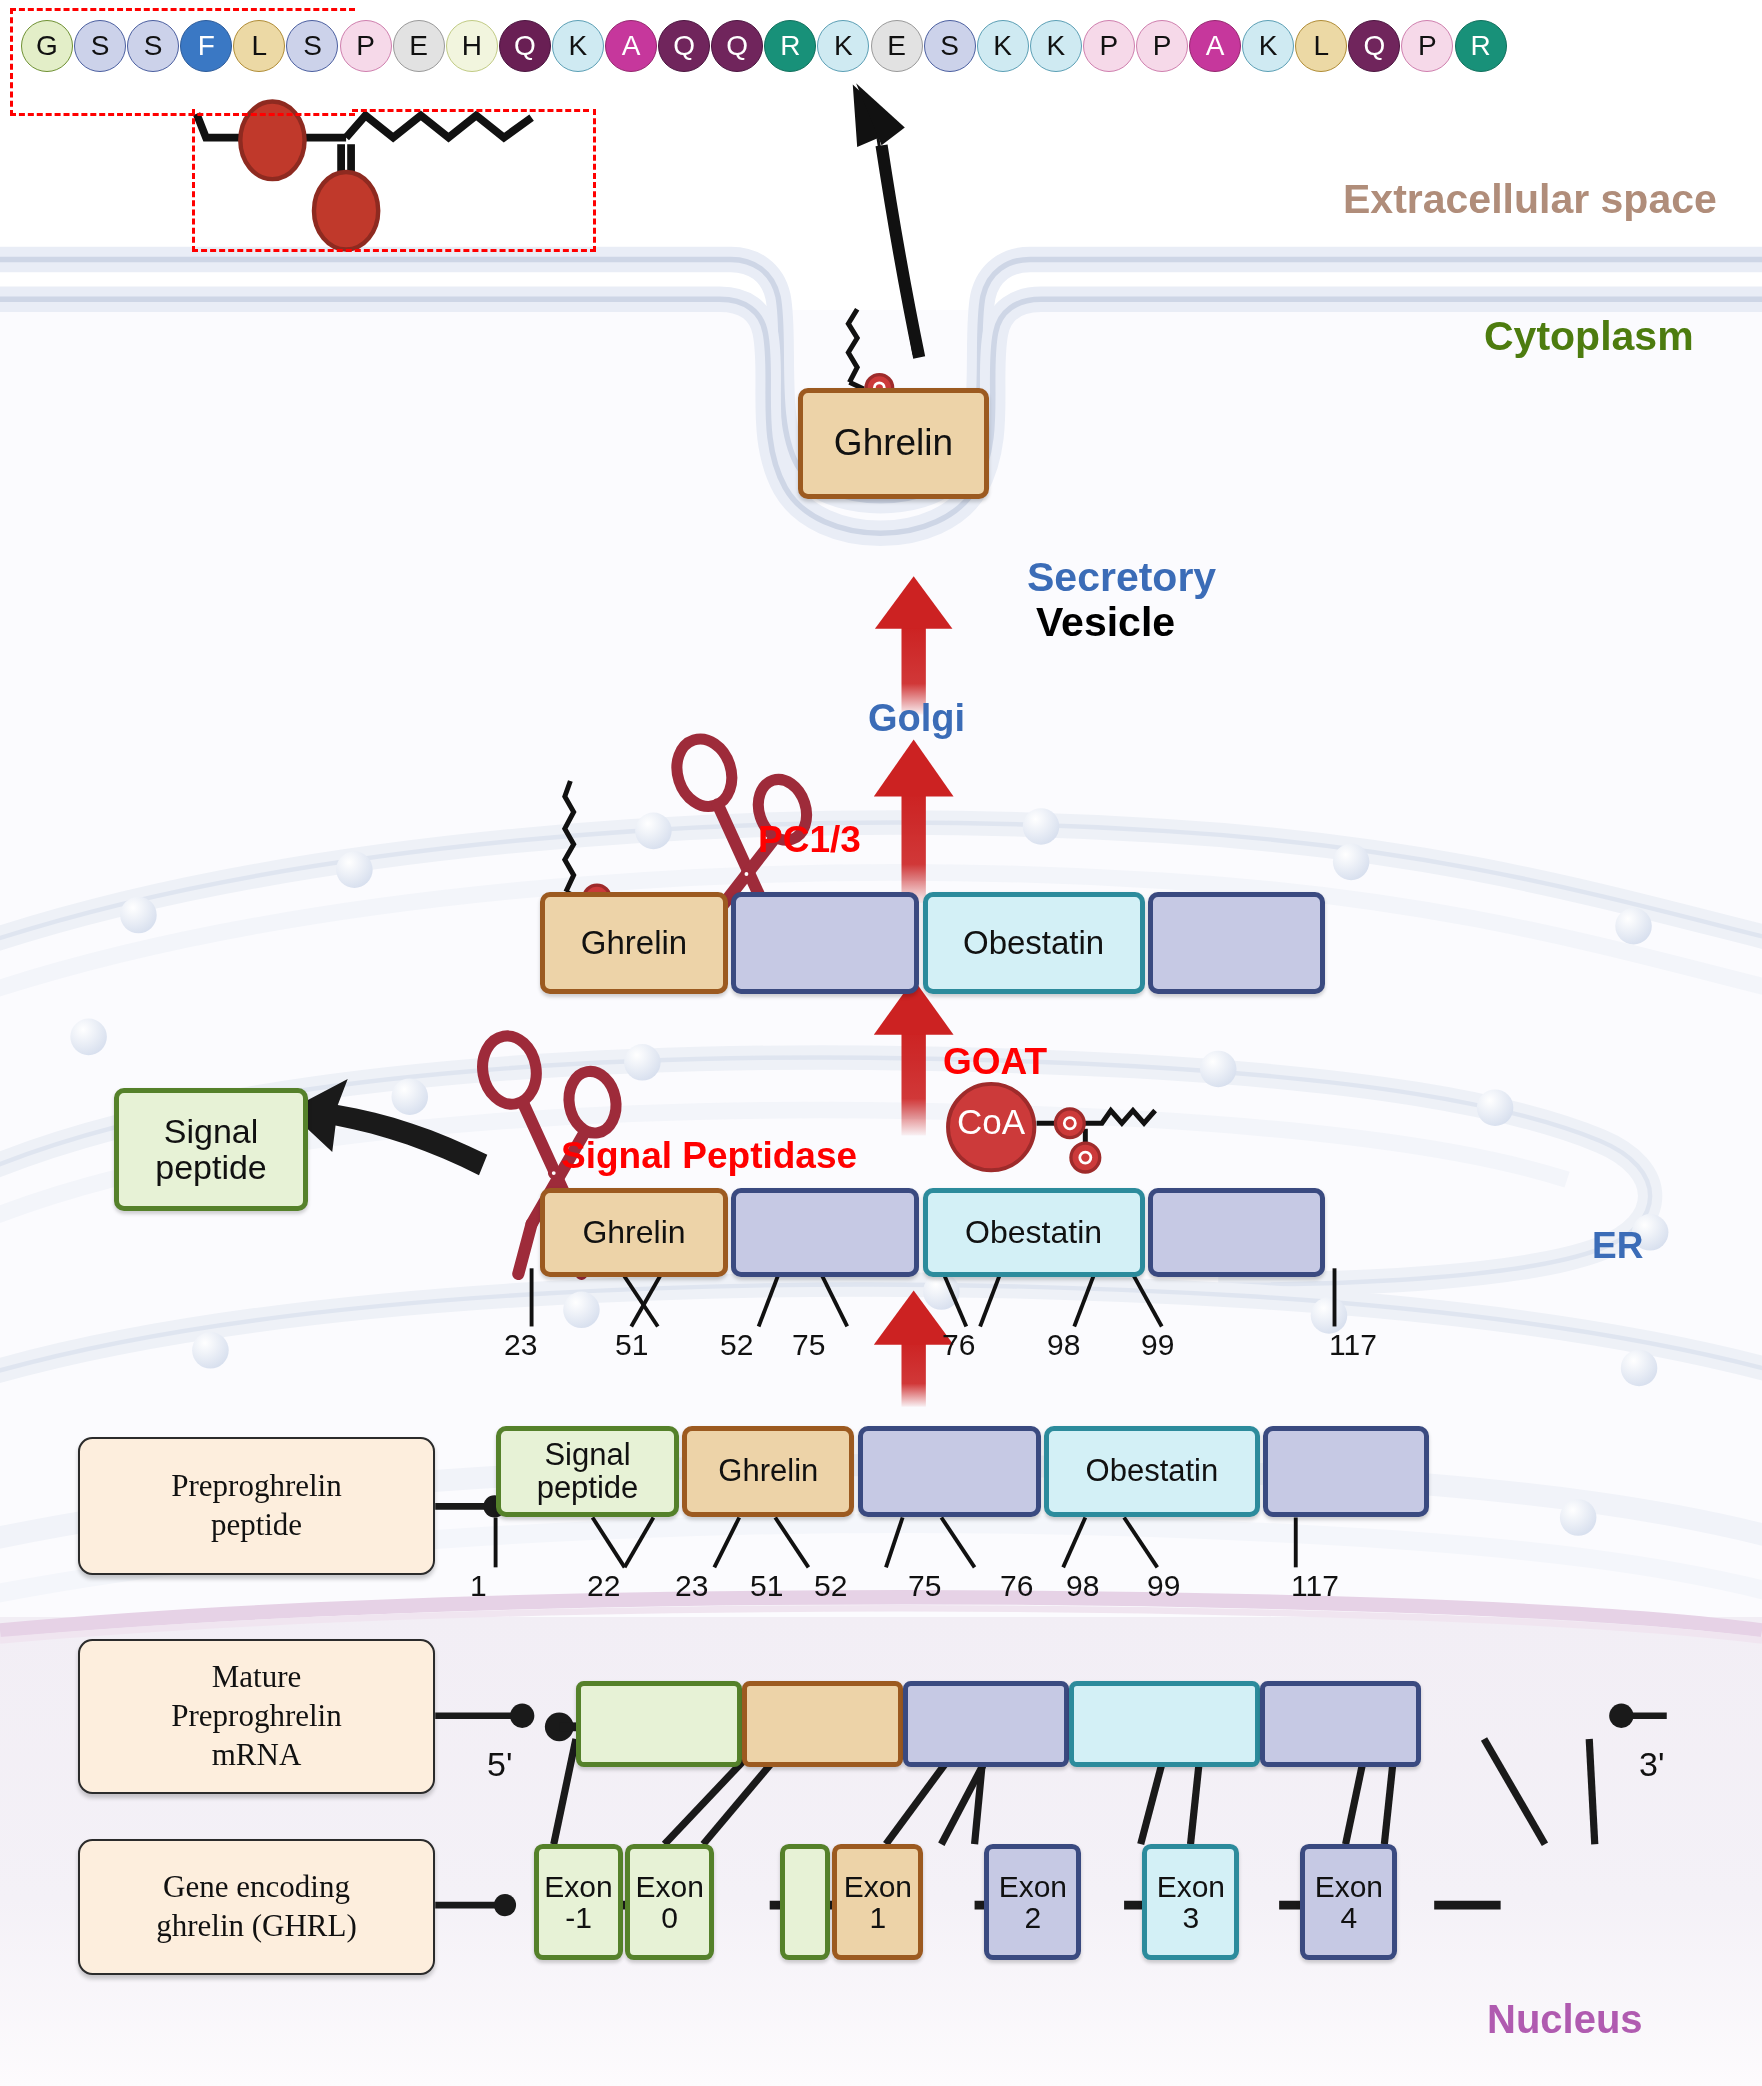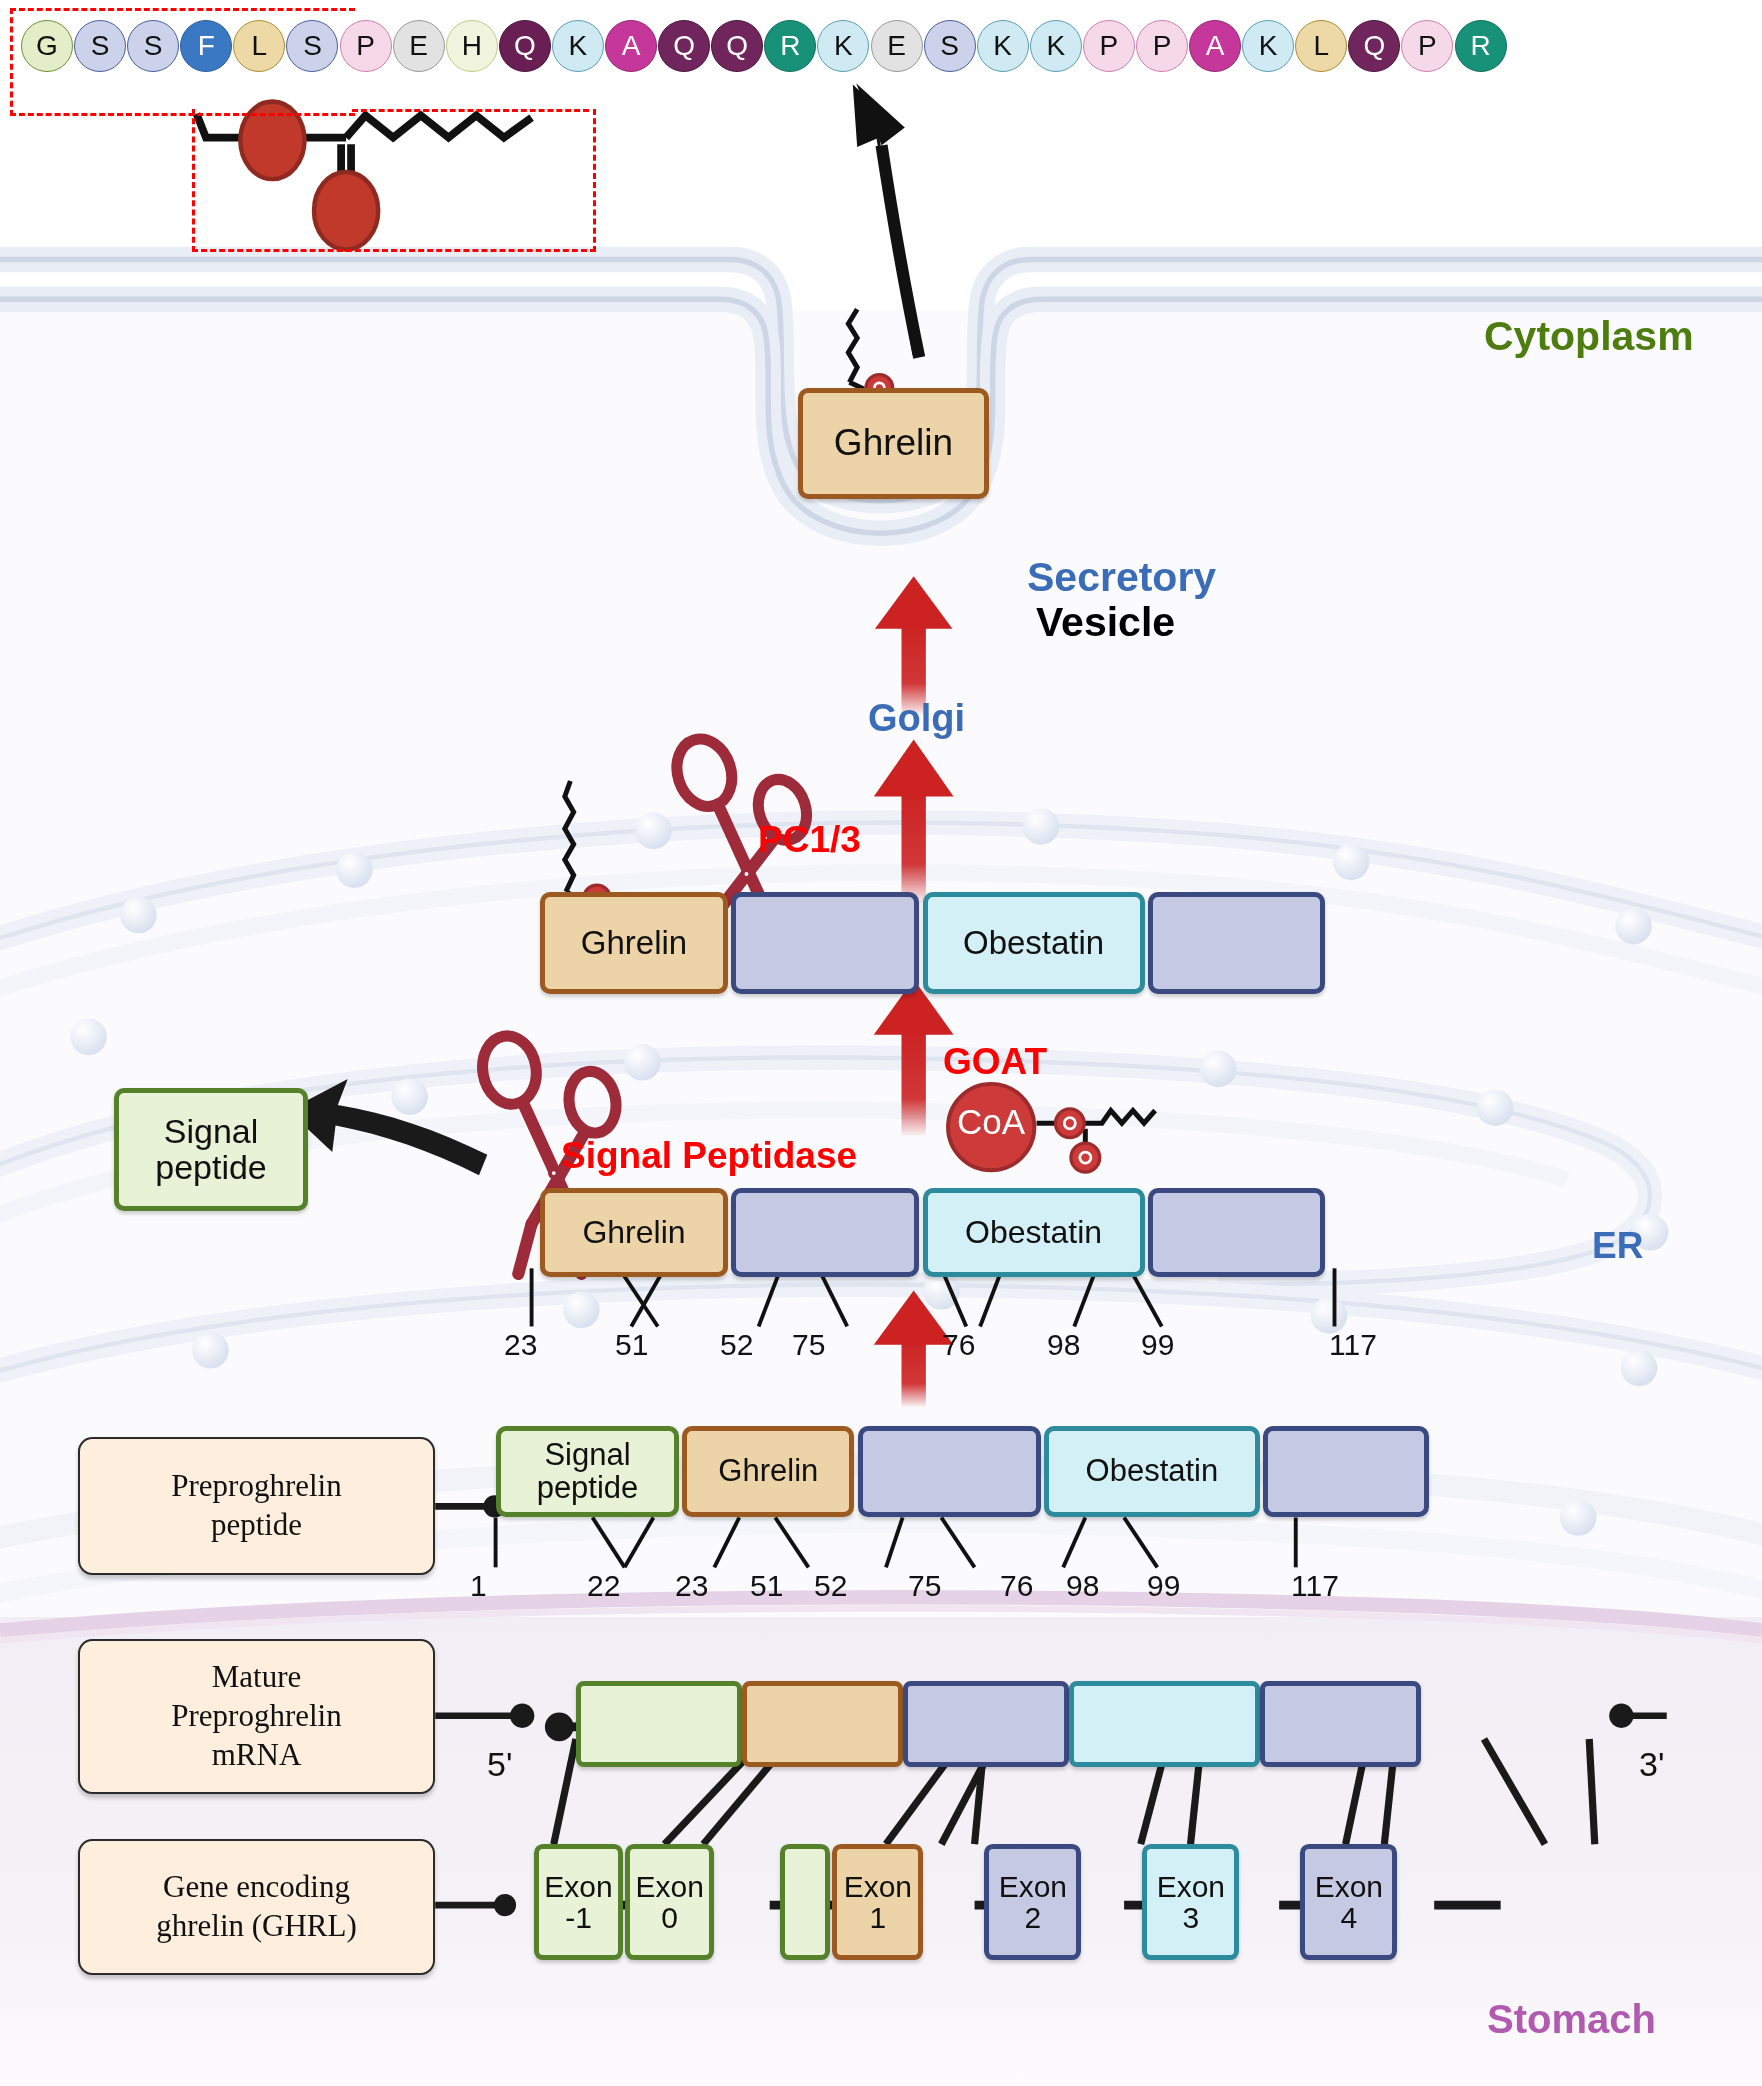--- a/index.html
+++ b/index.html
@@ -302,32 +302,33 @@
       <div class="aa" style="background: rgb(236, 217, 165); border-color: rgb(176, 140, 53); color: rgb(17, 17, 17);">L</div>
       <div class="aa" style="background: rgb(112, 37, 92); border-color: rgb(76, 21, 64); color: rgb(255, 255, 255);">Q</div>
       <div class="aa" style="background: rgb(246, 217, 233); border-color: rgb(207, 127, 174); color: rgb(17, 17, 17);">P</div>
       <div class="aa" style="background: rgb(24, 145, 121); border-color: rgb(16, 112, 93); color: rgb(255, 255, 255);">R</div>
     </div>
 
   <div class="redbox" style="left:10px;top:7.8px;width:342px;height:102px;border-right:none;"></div>
   <div class="redbox" style="left:192px;top:109px;width:398px;height:140px;border-top:none;"></div>
   <div class="redbox" style="left:352px;top:109px;width:237px;height:0;border-left:none;border-right:none;border-bottom:none;"></div>
 
+  <div class="cmplabel" style="left:1343px;top:176px;font-size:41px;color:#b08d7a;">Extracellular space</div>
 
 
   <div class="cmplabel" style="left:1484px;top:313px;font-size:41px;color:#4d7c0f;">Cytoplasm</div>
 
   <div class="cmplabel" style="left:1027px;top:554px;font-size:41px;color:#3b6cb7;">Secretory</div>
   <div class="cmplabel" style="left:1036px;top:599px;font-size:41px;color:#000000;text-align:right;">Vesicle</div>
 
   <div class="cmplabel" style="left:868px;top:697px;font-size:38px;color:#3b6cb7;">Golgi</div>
 
   <div class="cmplabel" style="left:1592px;top:1225px;font-size:37px;color:#3b6cb7;">ER</div>
 
-  <div class="cmplabel" style="left:1487px;top:1997px;font-size:40px;color:#b05bb0;">Stomach</div>
+  <div class="cmplabel" style="left:1487px;top:1997px;font-size:40px;color:#b05bb0;">Nucleus</div>
 
   <div class="enz" style="left:758px;top:819px;">PC1/3</div>
   <div class="enz" style="left:943px;top:1041px;">GOAT</div>
   <div class="enz" style="left:561px;top:1135px;">Signal Peptidase</div>
 
   <div style="position:absolute;left:948px;top:1102px;width:86px;text-align:center;font-size:35px;color:#fff;font-family:'Liberation Sans',sans-serif;">CoA</div>
 
   <div class="pbox" style="left:798px;top:388px;width:191px;height:111px;background:#edd3a8;border:5px solid #9c5a20;font-size:37px;">Ghrelin</div>
 
   <div id="golgi-row" style="position:absolute;left:540px;top:892px;display:flex;gap:3.3px;">

